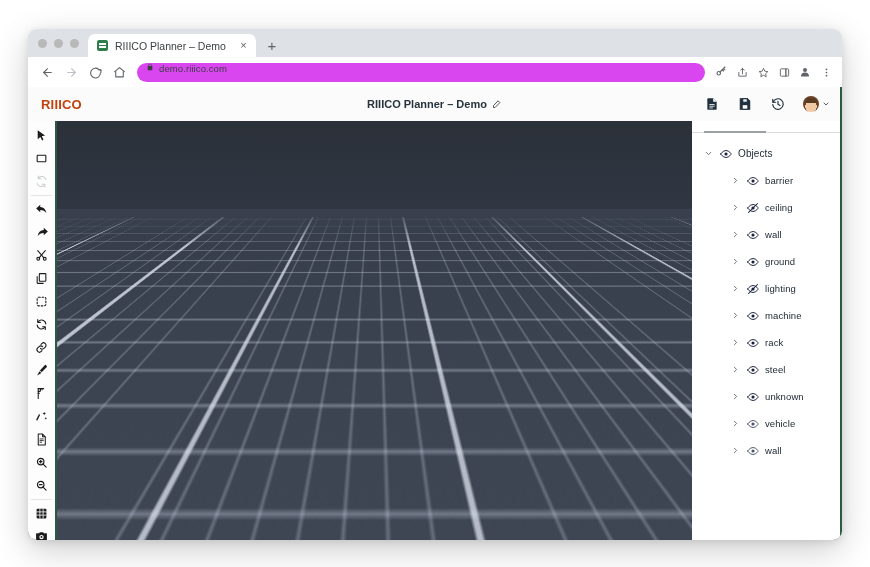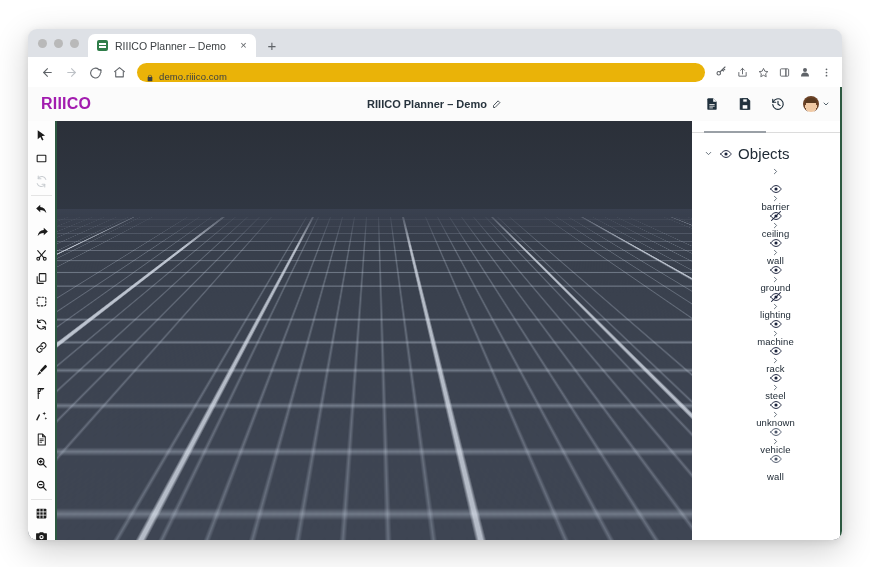--- a/index.html
+++ b/index.html
@@ -88,22 +88,22 @@
   }
   .nav-btn {
     width: 21px; height: 21px; flex: none;
     display: flex; align-items: center; justify-content: center;
     color: #5f6368;
   }
   .nav-btn.disabled { color: #bdc1c6; }
   .nav-btn svg { display: block; }
   #url-bar {
     flex: 1; height: 19px; margin: 0 6px 0 4px;
-    background: #eab308; border-radius: 10px;
-    display: flex; align-items: flex-end; gap: 5px;
+    background: #d946ef; border-radius: 10px;
+    display: flex; align-items: flex-start; gap: 5px;
     padding: 0 9px;
   }
   #url-text { font-size: 9.5px; color: #3c4043; letter-spacing: .1px; }
   .omni-icons { display: flex; align-items: center; gap: 7px; }
   .omni-icon { width: 14px; height: 14px; display:flex; align-items:center; justify-content:center; color:#5f6368; }
 
   
   #app {
     flex: 1;
     background: #ffffff;
@@ -114,21 +114,21 @@
 
   
   #app-header {
     height: 34px; flex: none;
     background: #fbfbfb;
     display: flex; align-items: center;
     padding: 0 10px 0 13px;
     position: relative;
   }
   #app-logo {
-    font-size: 16px; font-weight: bold; color: #a21caf;
+    font-size: 13px; font-weight: bold; color: #c2410c;
     letter-spacing: .2px;
   }
   #app-title-wrap {
     position: absolute; left: 0; right: 0;
     display: flex; align-items: center; justify-content: center;
     gap: 5px; pointer-events: none;
   }
   #app-title { font-size: 11px; font-weight: bold; color: #27333d; pointer-events: auto; }
   #app-title-edit { pointer-events: auto; display:flex; color:#27333d; }
   #app-header-actions {
@@ -352,32 +352,32 @@
     position:absolute; left: 12px; bottom:-1px; width: 62px; height: 2px;
     background:#9aa0a6;
   }
   #tree {
     flex: 1; overflow: hidden; padding-top: 7px;
   }
   .tree-row {
     display: flex; align-items: center;
     height: 27px; padding-left: 12px; gap: 6px;
   }
-  .tree-row.child { padding-left: 19px; flex-direction: column; }
+  .tree-row.child { padding-left: 39px; }
   .tree-row.leaf  { padding-left: 25px; }
   .chev {
     width: 9px; height: 9px; flex: none;
     display:flex; align-items:center; justify-content:center;
     color:#5a6570;
   }
   .eye { width: 13px; height: 13px; flex:none; display:flex; align-items:center; justify-content:center; color:#19213a; }
   .eye.dim { color:#4a5468; }
   .eye.off { color:#19213a; }
   .tree-label { font-size: 9.5px; color: #202b36; letter-spacing:.1px; }
-  .tree-row.root .tree-label { font-size: 15px; }
+  .tree-row.root .tree-label { font-size: 10px; }
 </style>
 </head>
 <body>
 
 <div id="desktop">
 
   <div id="browser-window">
 
     <div id="tab-strip">
       <div class="traffic-lights">

